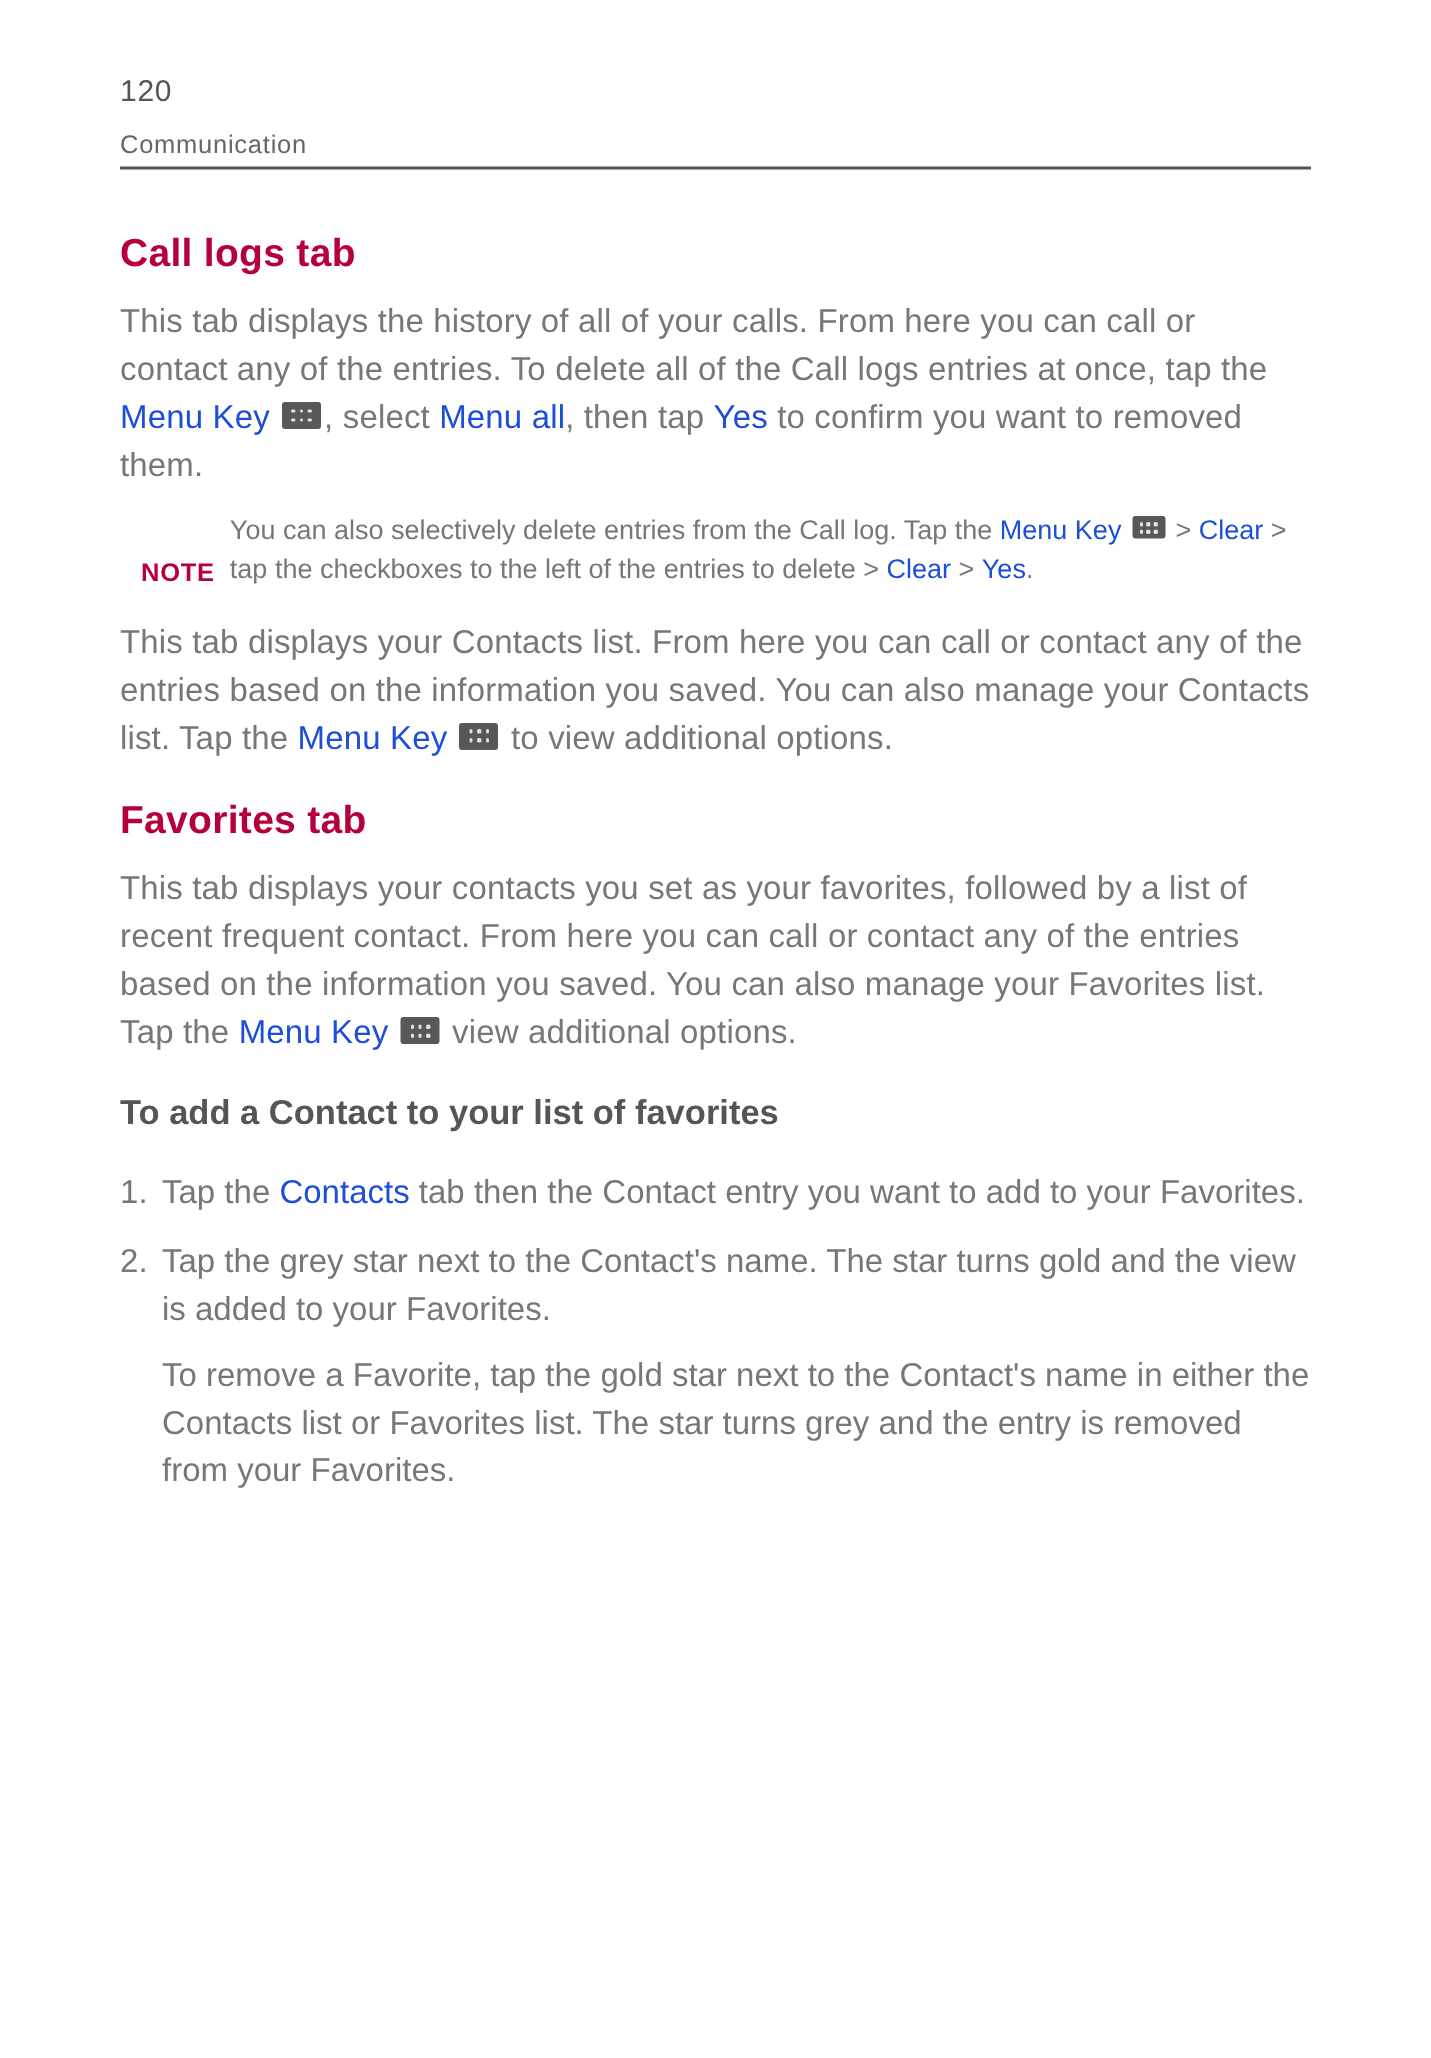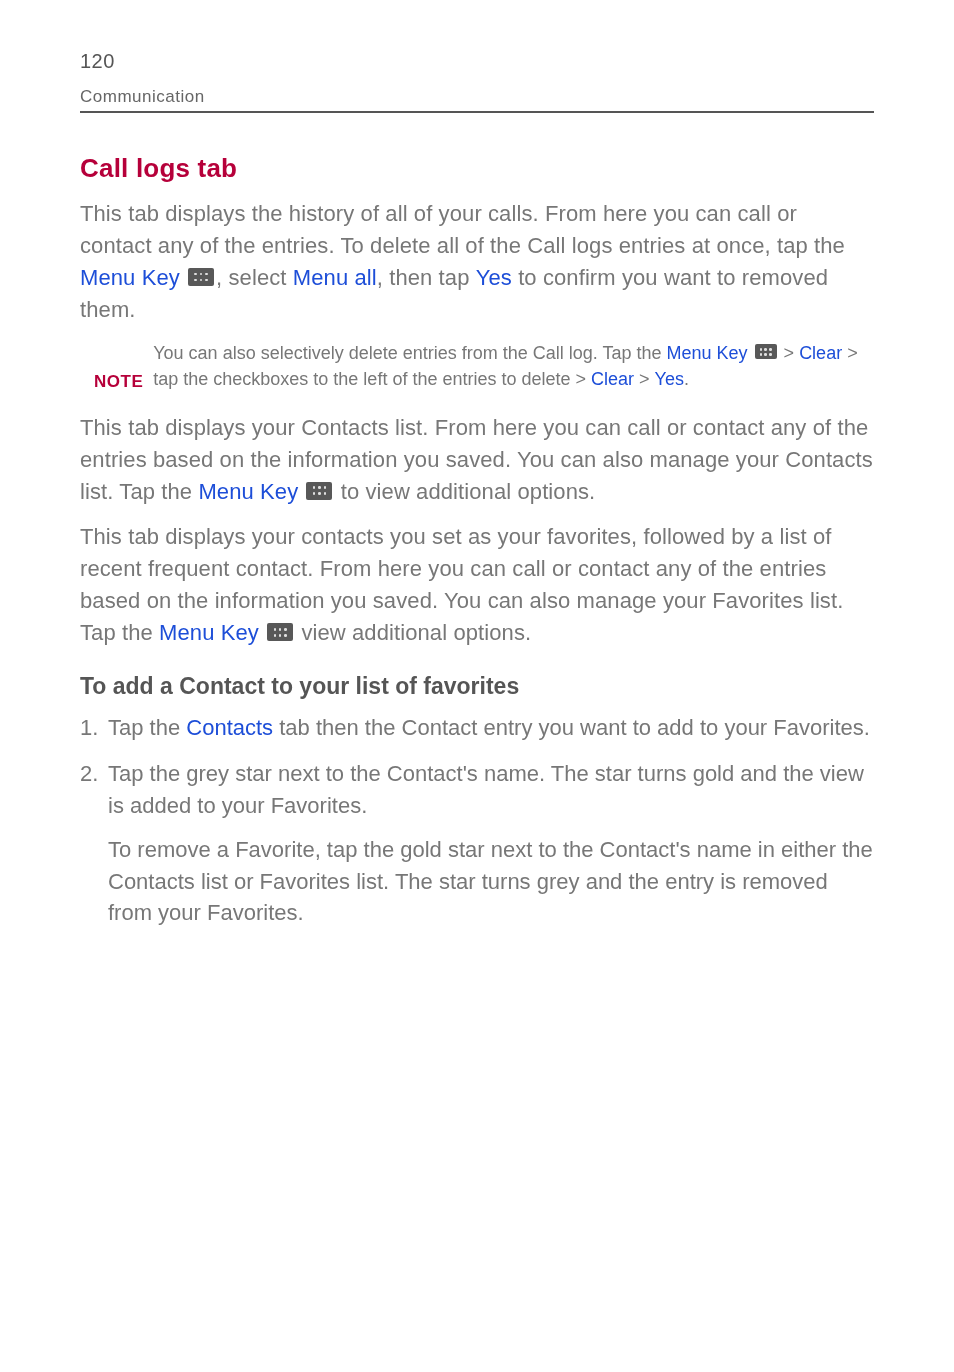--- a/index.html
+++ b/index.html
@@ -74,21 +74,21 @@
       line-height: 1.45;
     }
     .note-text .body-text-strong {
       font-size: 18px;
     }
     .sub-heading {
       color: #555;
       font-size: 23px;
       font-weight: 700;
       margin-top: 24px;
-      margin-bottom: 12px;
+      margin-bottom: 24px;
     }
     .numbered-list {
       padding-left: 0;
       margin: 0;
       list-style: none;
       counter-reset: item;
     }
     .numbered-item {
       color: #777;
       font-size: 22px;
@@ -195,20 +195,21 @@
           <span class="menu-icon-dot"></span>
           <span class="menu-icon-dot"></span>
           <span class="menu-icon-dot"></span>
           <span class="menu-icon-dot"></span>
           <span class="menu-icon-dot"></span>
           <span class="menu-icon-dot"></span>
         </span>
       </span><span> to view additional options.</span>
   </p>
 
+  <div class="section-heading">Favorites tab</div>
   <p class="body-text">
     <span>This tab displays your contacts you set as your favorites, followed by a list of recent frequent contact. From here you can call or contact any of the entries based on the information you saved. You can also manage your Favorites list. Tap the </span><span class="body-text-strong">Menu Key</span>
     <span class="menu-icon">
         <span class="menu-icon-dots">
           <span class="menu-icon-dot"></span>
           <span class="menu-icon-dot"></span>
           <span class="menu-icon-dot"></span>
           <span class="menu-icon-dot"></span>
           <span class="menu-icon-dot"></span>
           <span class="menu-icon-dot"></span>

